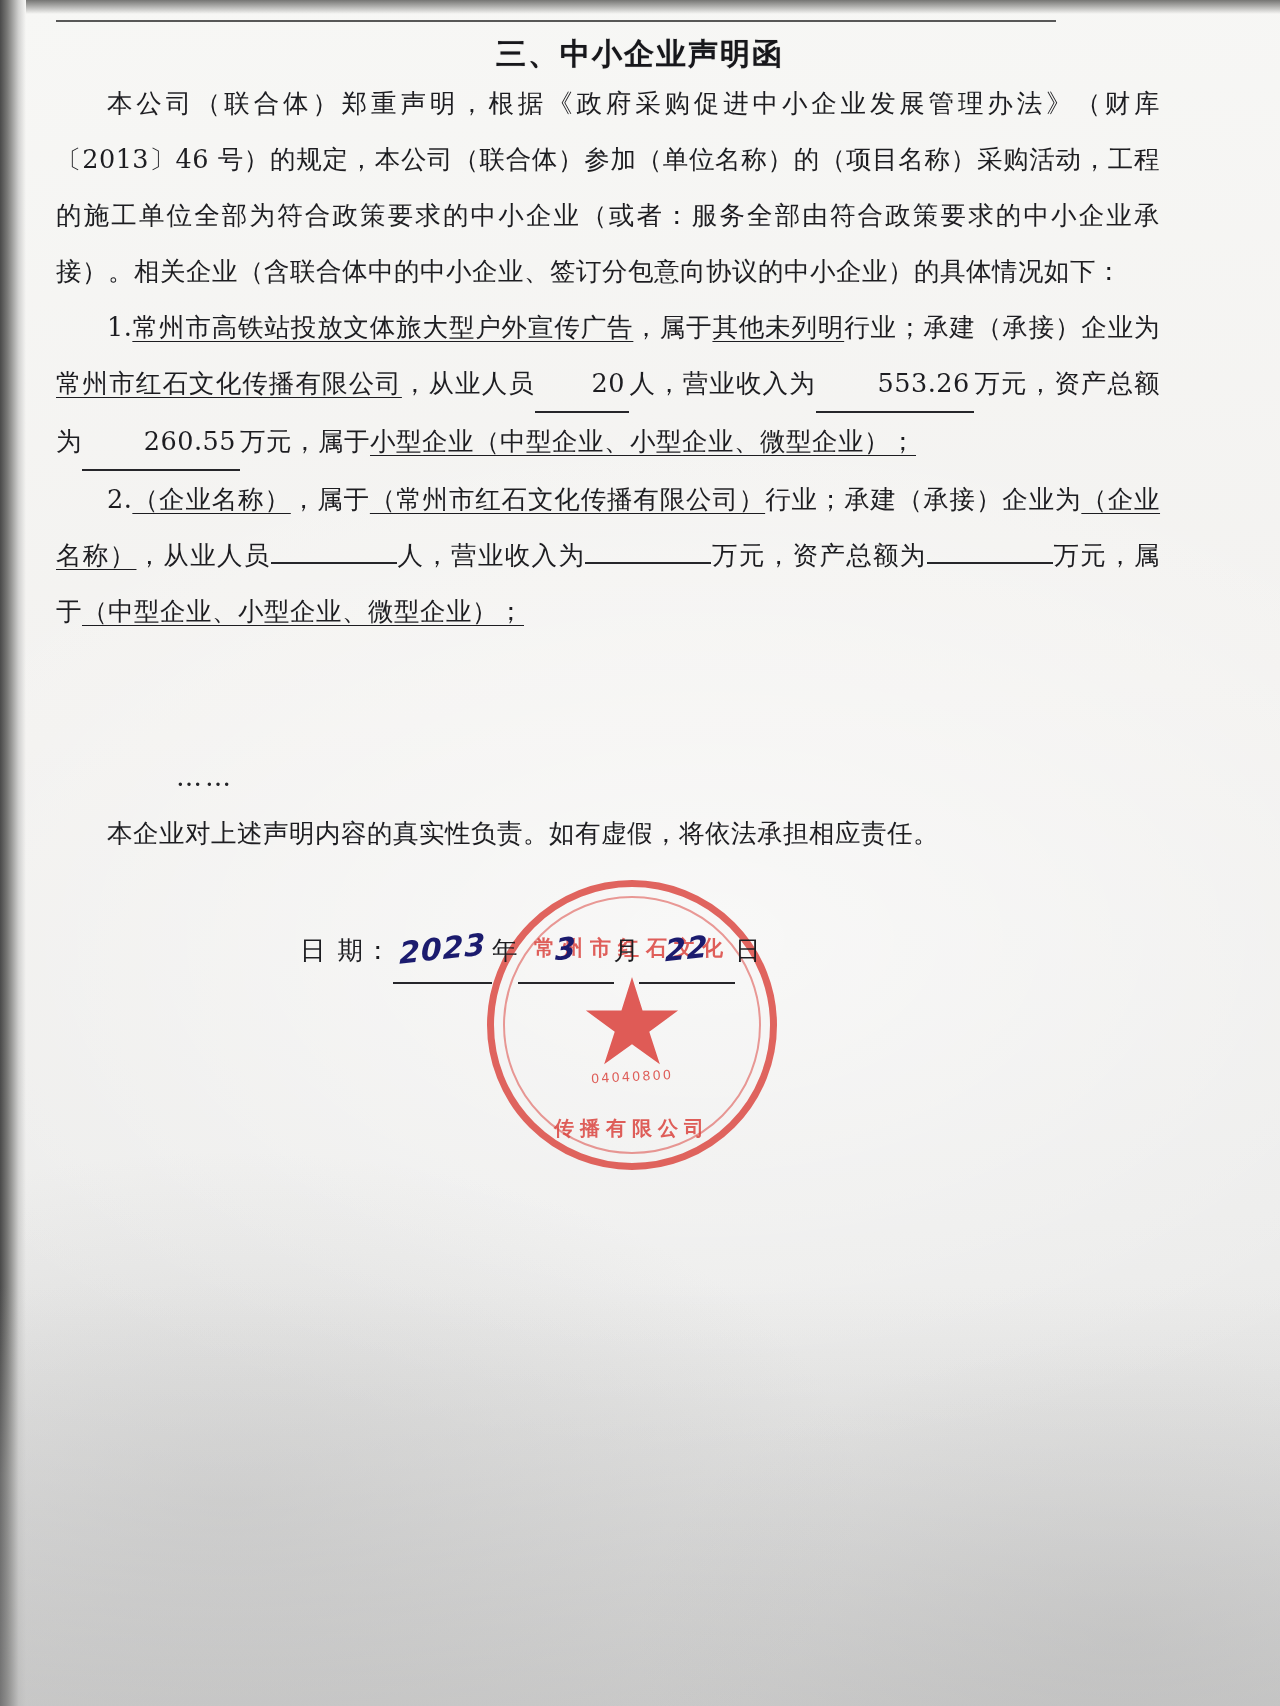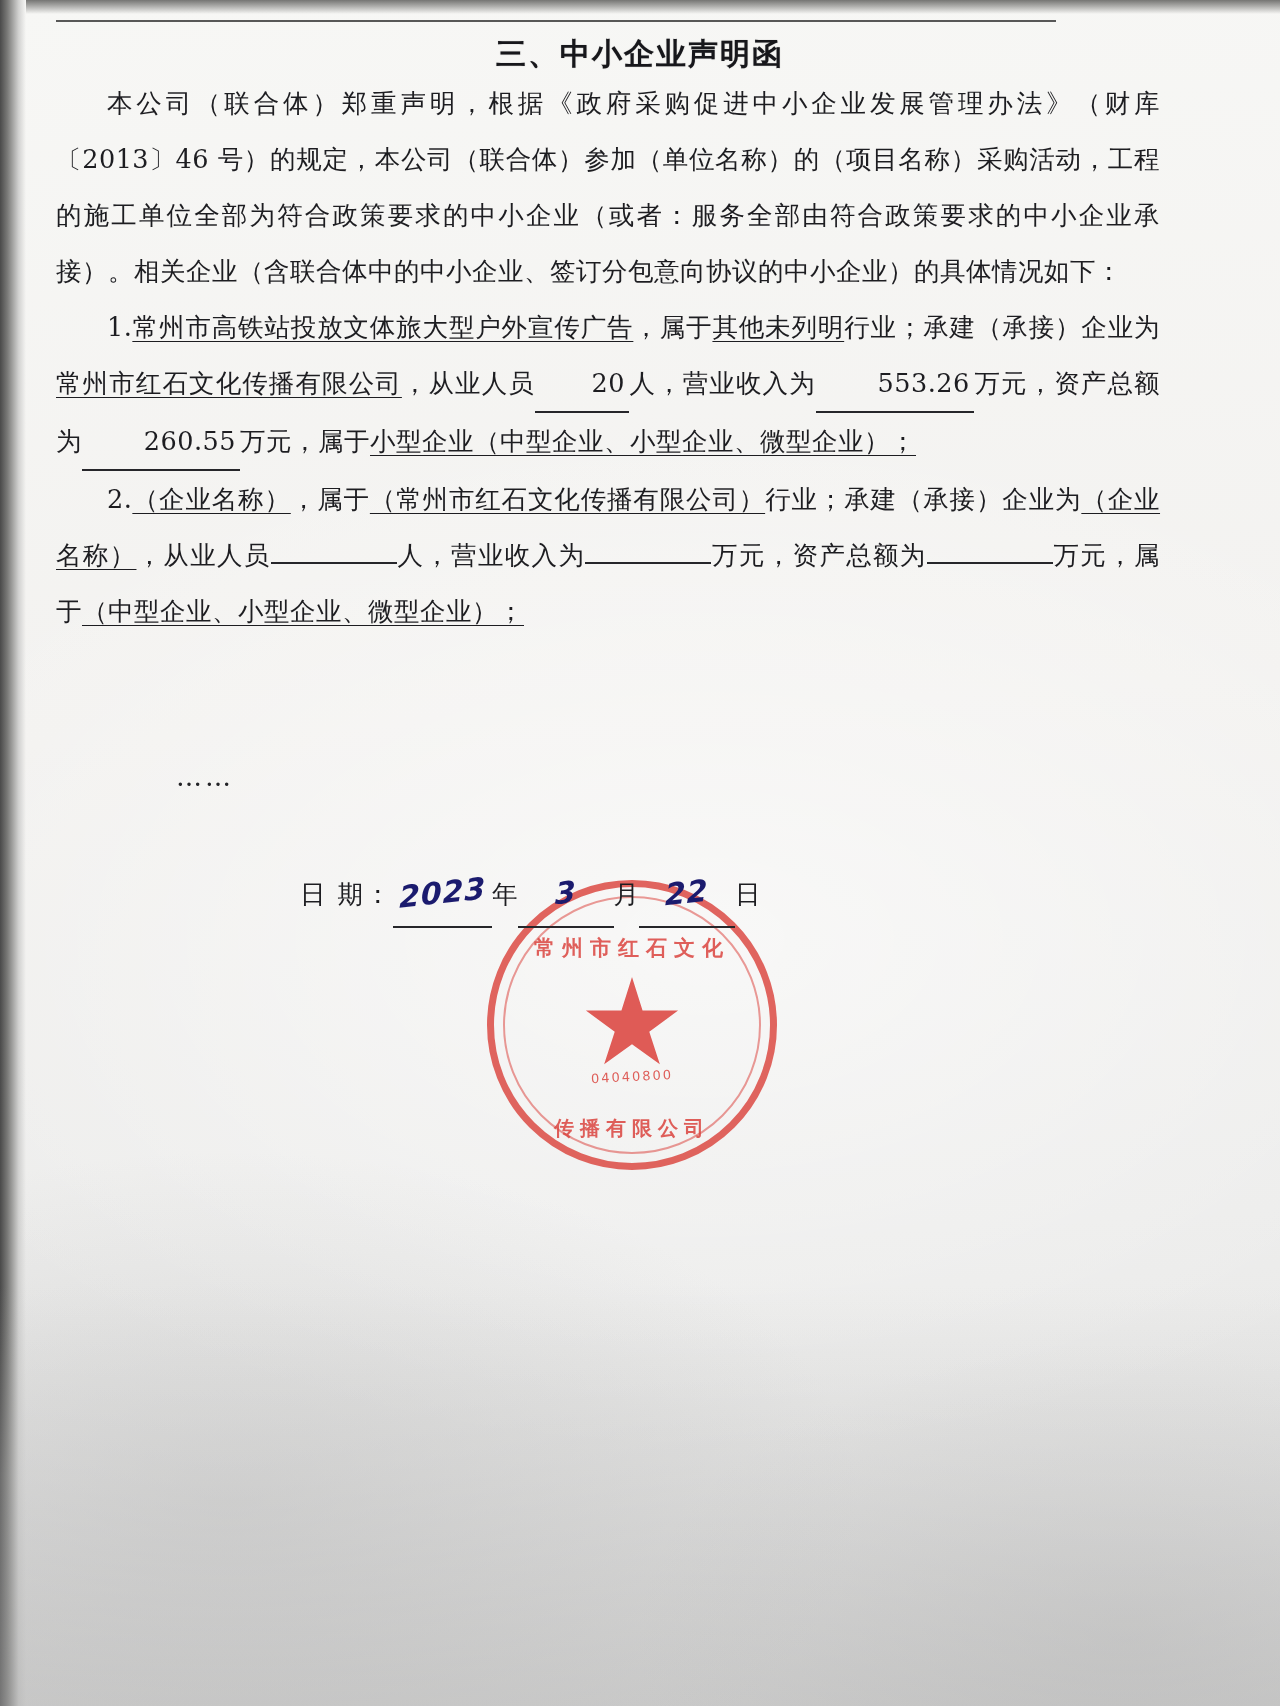--- a/index.html
+++ b/index.html
@@ -243,20 +243,21 @@
 
       <p class="para-block">
         <span>2.</span><span class="u">（企业名称）</span><span>，属于</span><span class="u">（常州市红石文化传播有限公司）</span><span>行业；承建（承接）企业为</span><span class="u">（企业名称）</span><span>，从业人员</span><span class="blank md"></span><span>人，</span><span>营业收入为</span><span class="blank md"></span><span>万元，</span><span>资产总额为</span><span class="blank md"></span><span>万元，属于</span><span class="u">（中型企业、小型企业、微型企业）；</span>
       </p>
 
       <div class="spacer-lg"></div>
 
       <div class="dots">……</div>
 
 
+      <p>本企业对上述声明内容的真实性负责。如有虚假，将依法承担相应责任。</p>
     </div>
 
     <div class="sign-block">
       <div class="sign-row">
         <span class="sign-label">日  期：</span><span class="date-line"><span class="hand">2023</span></span><span>年</span><span class="date-line"><span class="hand">3</span></span><span>月</span><span class="date-line"><span class="hand">22</span></span><span>日</span>
       </div>
     </div>
   </div>
 
   <div id="seal">

